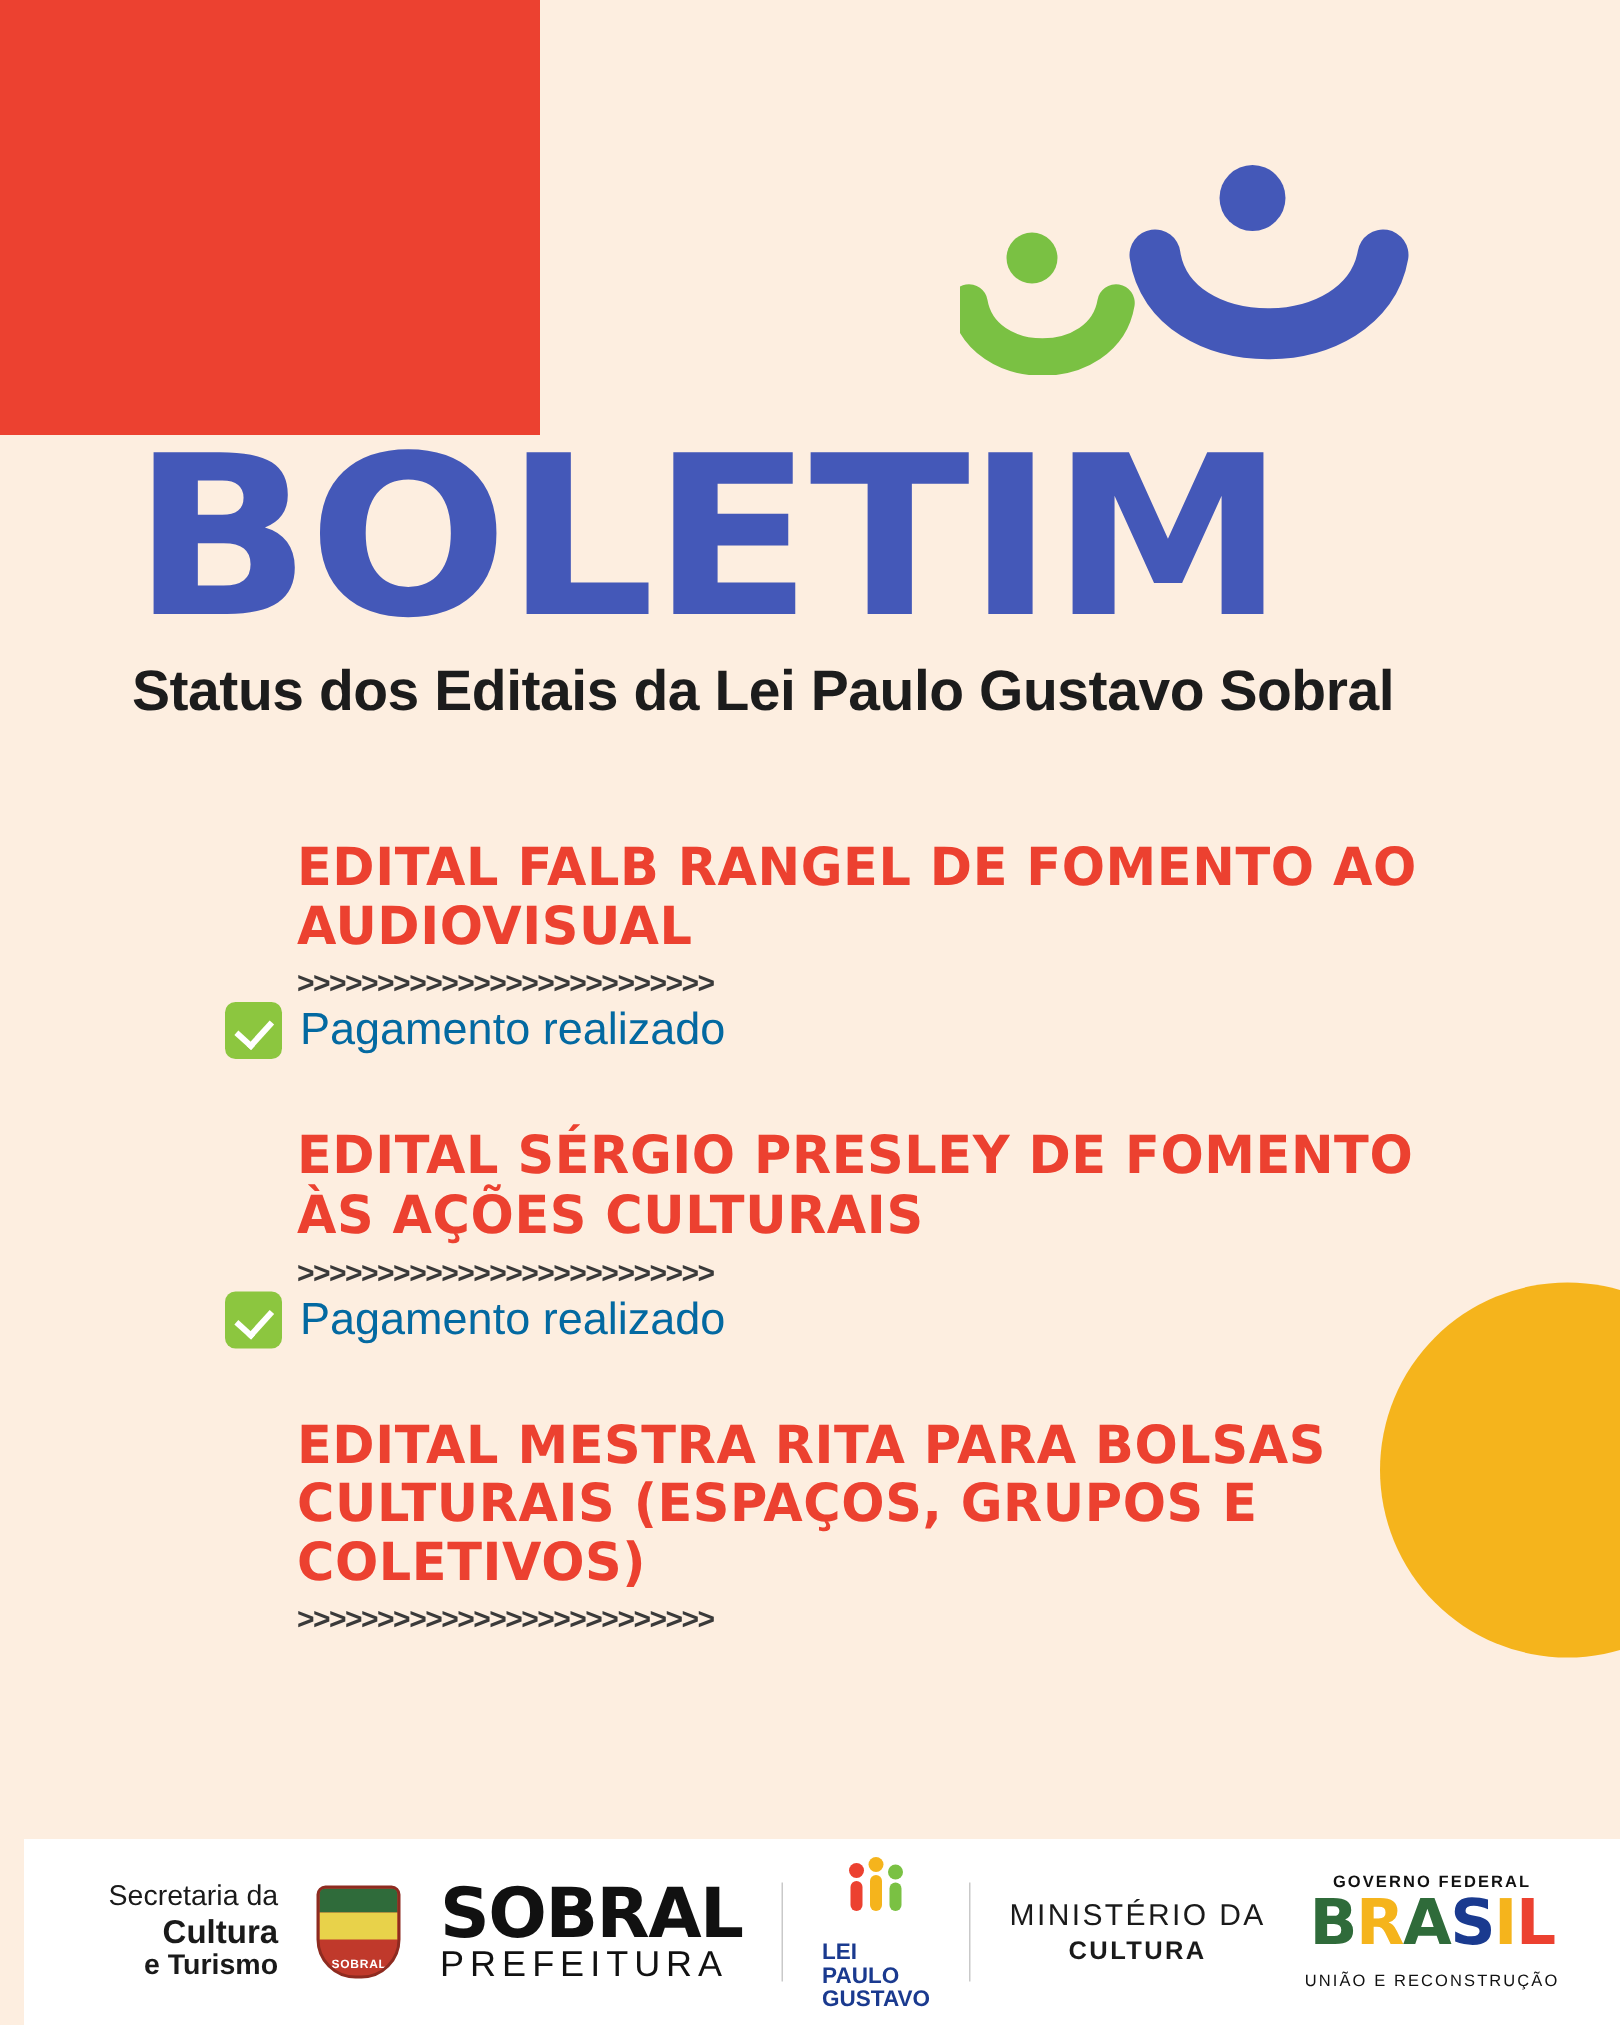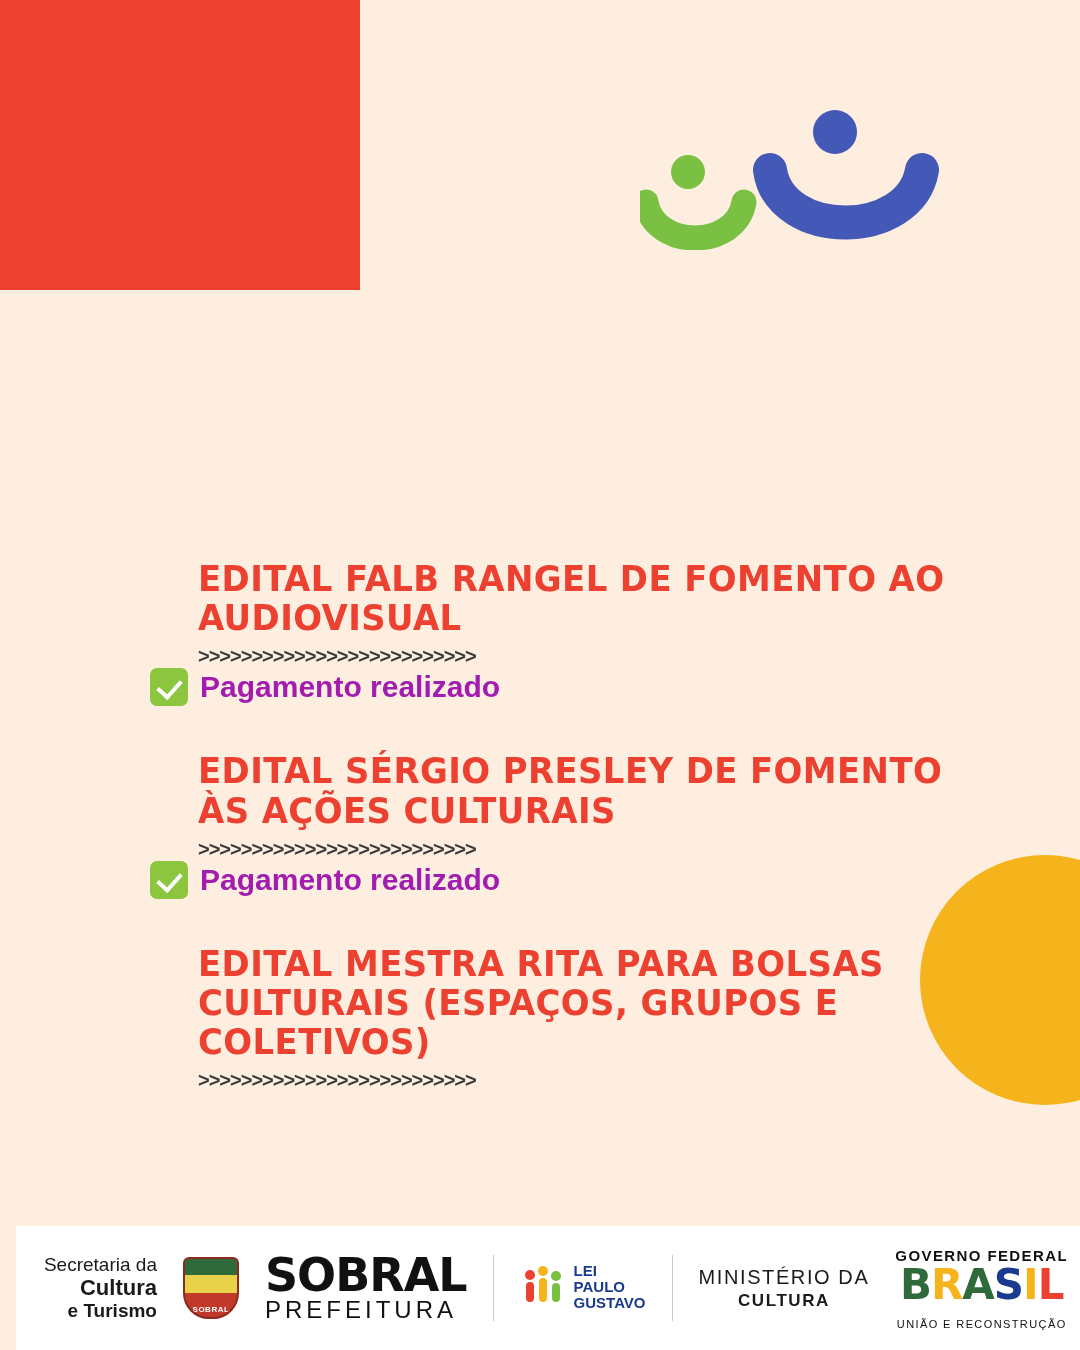--- a/index.html
+++ b/index.html
@@ -141,22 +141,22 @@
     left: 12px;
     top: 7px;
     width: 11px;
     height: 19px;
     border: solid #ffffff;
     border-width: 0 4px 4px 0;
     transform: rotate(42deg);
   }
   .status-text {
     font-size: 30px;
-    font-weight: bold;
-    color: #a21caf;
+    font-weight: normal;
+    color: #0369a1;
     line-height: 1.12;
     padding-top: 2px;
     text-align: right;
   }
   
   .footer {
     position: absolute;
     left: 16px;
     bottom: 0;
     width: 1080px;
@@ -204,35 +204,35 @@
     font-size: 46px; font-weight: bold; color: #111; letter-spacing: -1px;
     font-family: "DejaVu Sans", sans-serif;
   }
   .sobral-2 {
     font-size: 24px; color: #111; letter-spacing: 4px; margin-top: 2px;
   }
   .divider {
     width: 1px; height: 66px; background: #c9c9c9;
   }
   .lpg {
-    display: flex; align-items: flex-start; gap: 8px;
+    display: flex; align-items: center; gap: 8px; flex-direction: column;
   }
   .lpg-txt {
     font-size: 15px; font-weight: bold; color: #1a3a8f; line-height: 1.05;
   }
   .minc {
     text-align: center; line-height: 1.3;
   }
   .minc-1 { font-size: 20px; letter-spacing: 1.6px; color: #1a1a1a; }
   .minc-2 { font-size: 17px; letter-spacing: 1.6px; font-weight: bold; color: #1a1a1a; }
   .gov {
     text-align: center;
   }
   .gov-1 {
-    font-size: 15px; font-weight: bold; letter-spacing: 1.4px; color: #111;
+    font-size: 11px; font-weight: bold; letter-spacing: 1.4px; color: #111;
   }
   .gov-brasil {
     font-size: 42px; font-weight: bold; letter-spacing: -1px; line-height: 1;
     font-family: "DejaVu Sans", sans-serif;
   }
   .gov-2 {
     font-size: 11px; letter-spacing: 1.4px; color: #111; margin-top: 12px;
   }
 </style>
 </head>
@@ -248,20 +248,24 @@
 
   <div class="mark">
     <svg width="330" height="140" viewBox="0 0 330 140">
       <circle cx="195" cy="22" r="22" fill="#4458b8"></circle>
       <path d="M130 60 C140 130 270 130 282 60" stroke="#4458b8" stroke-width="34" fill="none" stroke-linecap="round"></path>
       <circle cx="48" cy="62" r="17" fill="#7ac143"></circle>
       <path d="M6 92 C14 140 96 140 104 92" stroke="#7ac143" stroke-width="25" fill="none" stroke-linecap="round"></path>
     </svg>
   </div>
 
+  <div class="title-wrap">
+    <div class="big-title">BOLETIM</div>
+    <div class="subtitle">Status dos Editais da Lei Paulo Gustavo Sobral</div>
+  </div>
 
   <div class="content">
 
     <div class="item">
       <div class="item-title">EDITAL FALB RANGEL DE FOMENTO AO AUDIOVISUAL</div>
       <div class="arrows">&gt;&gt;&gt;&gt;&gt;&gt;&gt;&gt;&gt;&gt;&gt;&gt;&gt;&gt;&gt;&gt;&gt;&gt;&gt;&gt;&gt;&gt;&gt;&gt;&gt;&gt;</div>
       <div class="status-row">
         <div class="check"></div>
         <div class="status-text">Pagamento realizado</div>
       </div>

